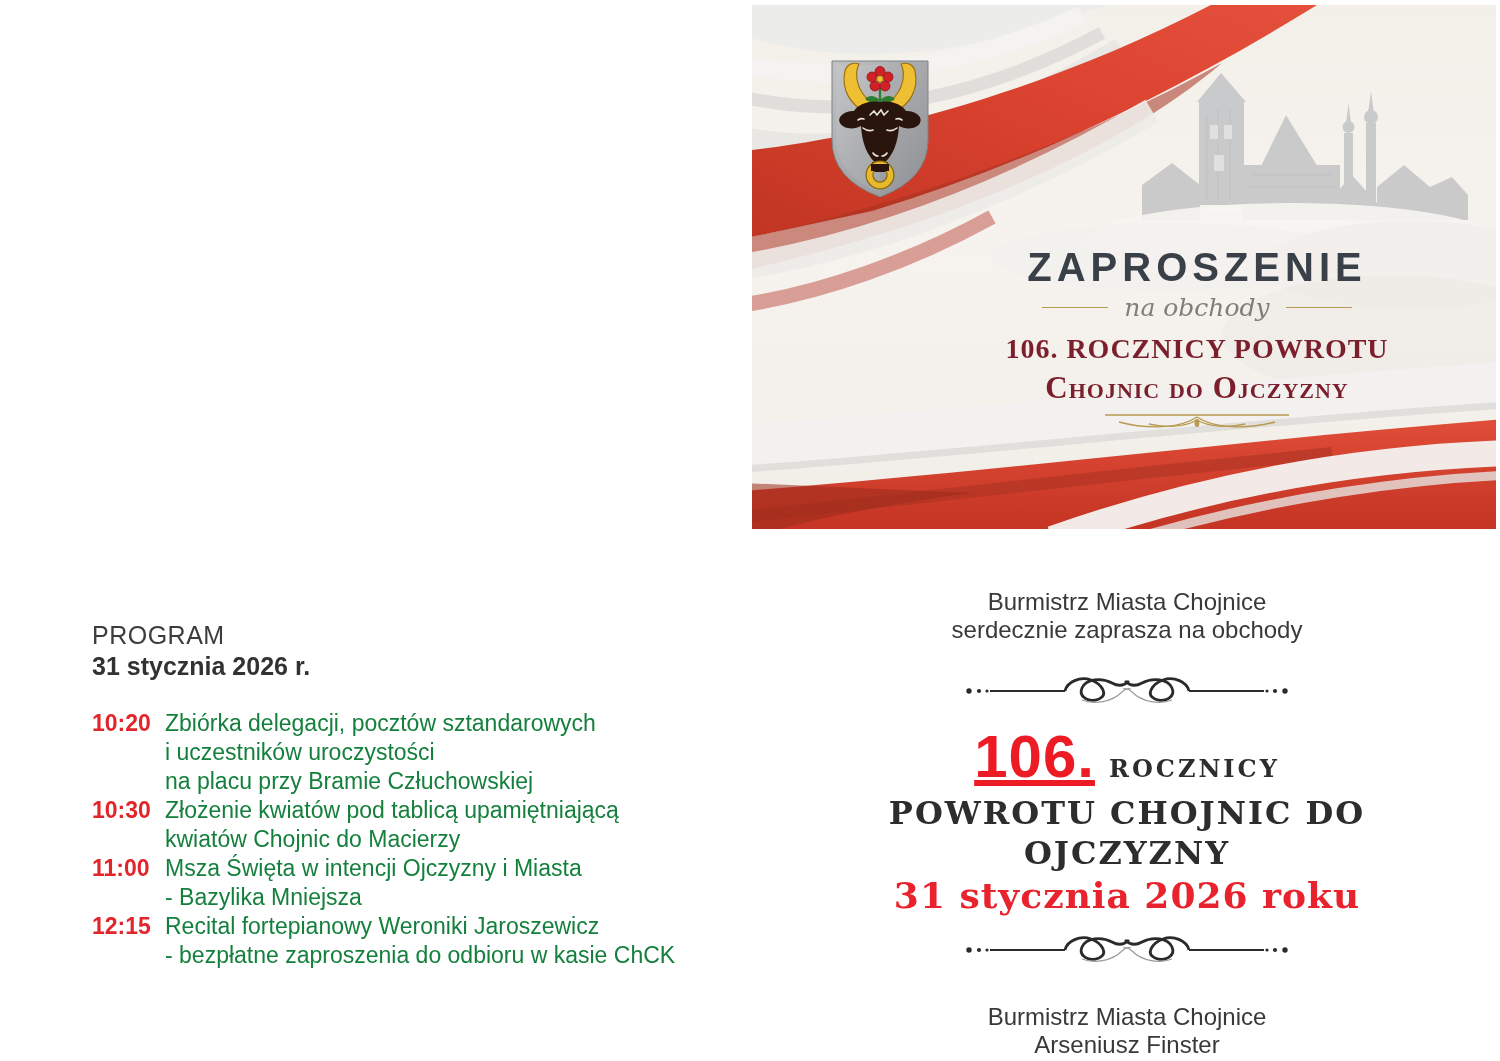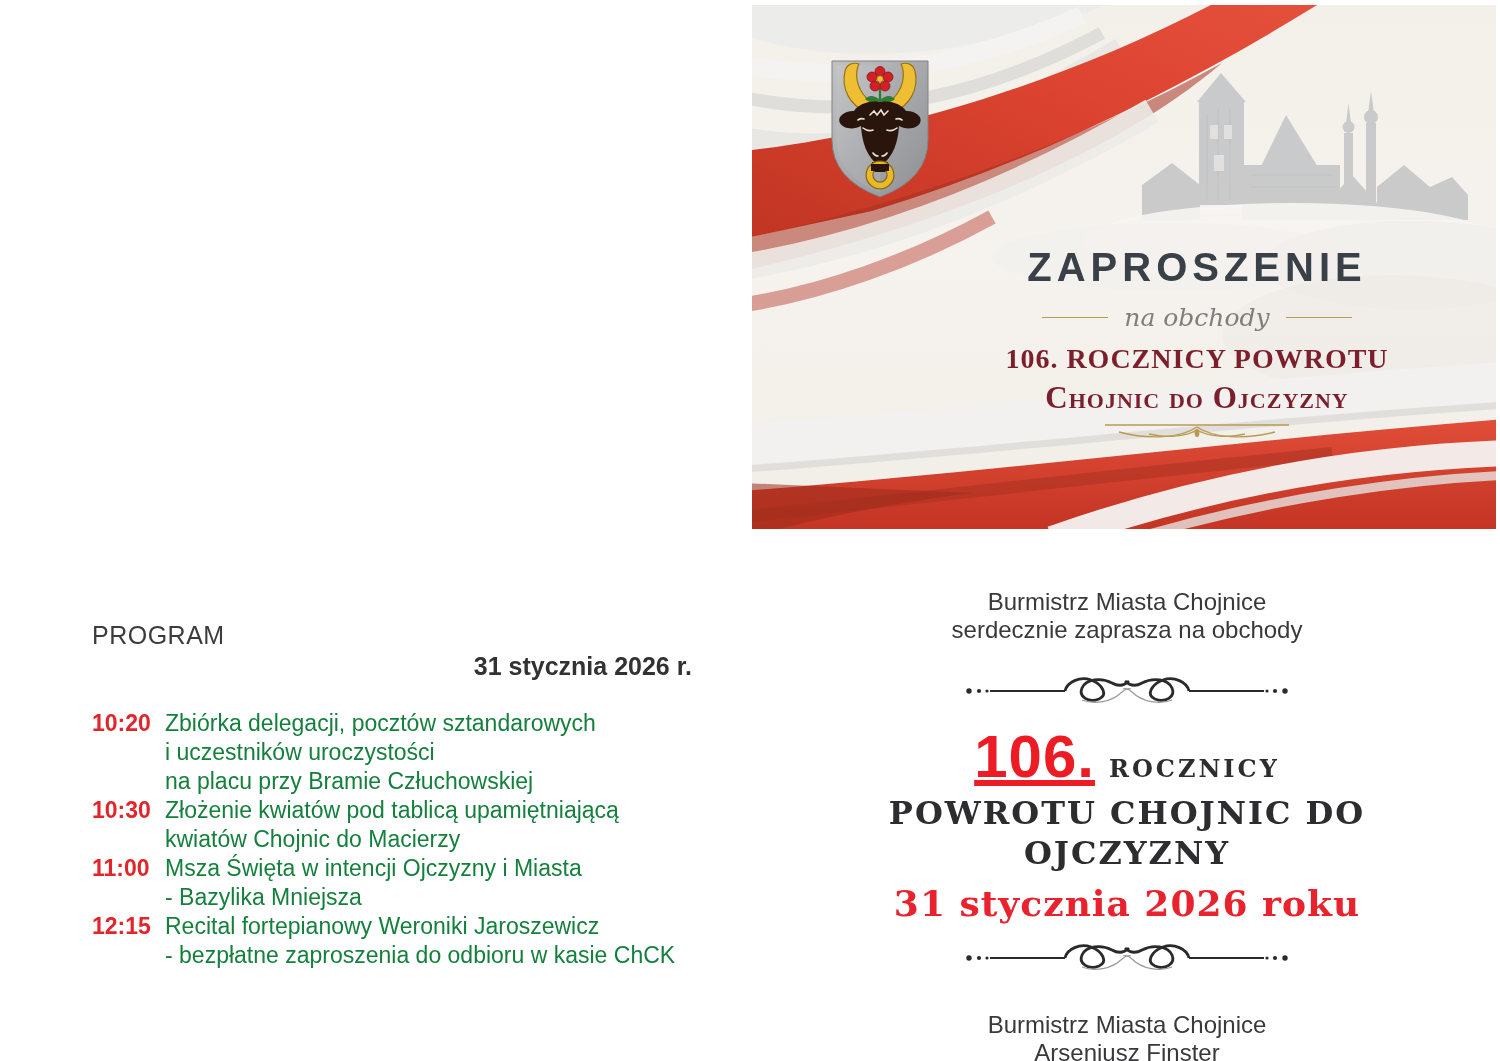--- a/index.html
+++ b/index.html
@@ -4,49 +4,49 @@
 <style>
   html,body{margin:0;padding:0;background:#ffffff;}
   body{width:1500px;height:1061px;position:relative;overflow:hidden;
        font-family:"Liberation Sans", sans-serif;color:#3a3a3c;}
 
   
   .card{position:absolute;left:752px;top:5px;width:744px;height:524px;overflow:hidden;}
   .card svg.card-art{position:absolute;left:0;top:0;}
   .card-text{position:absolute;left:146px;top:240px;width:598px;text-align:center;}
   .card-title{font-size:40px;font-weight:bold;letter-spacing:5px;color:#3a4048;line-height:44px;}
-  .card-subtitle-row{display:flex;align-items:center;justify-content:center;gap:16px;margin-top:13px;height:30px;}
+  .card-subtitle-row{display:flex;align-items:center;justify-content:center;gap:16px;margin-top:3px;height:30px;}
   .rule-gold{display:inline-block;width:66px;height:1px;background:#b99a52;}
   .card-subtitle{font-family:"DejaVu Serif", serif;font-style:italic;font-size:25px;color:#807e7c;}
   .card-heading{font-family:"Liberation Serif", serif;font-weight:bold;color:#7c1f2c;
                 font-size:28px;line-height:39px;letter-spacing:1px;margin-top:7px;}
   .card-heading .sc{font-variant:small-caps;font-size:31px;letter-spacing:1px;}
   .card-ornament{margin-top:0px;}
 
   
   .program{position:absolute;left:92px;top:620px;width:600px;}
   .program-title{font-size:25px;line-height:31px;color:#3c3c3d;letter-spacing:0.5px;}
-  .program-date{font-size:25px;line-height:31px;font-weight:bold;color:#323233;text-align:right;}
+  .program-date{font-size:25px;line-height:31px;font-weight:bold;color:#323233;}
   .program-list{margin-top:27px;}
   .program-row{display:grid;grid-template-columns:73px 1fr;}
   .program-time{font-weight:bold;color:#e2252b;font-size:23px;line-height:29px;}
   .program-lines{font-size:23px;line-height:29px;color:#15803d;}
 
   
   .invite{position:absolute;left:780px;top:588px;width:694px;text-align:center;}
   .invite-intro{font-size:24px;line-height:28px;color:#39393b;}
   .flourish{margin-top:28px;}
   .flourish2{margin-top:14px;}
   .invite-heading1{margin-top:10px;display:flex;justify-content:center;align-items:baseline;gap:14px;}
   .invite-number{font-size:60px;font-weight:bold;color:#ed1c24;letter-spacing:1px;text-decoration:underline;}
   .slab{font-family:"DejaVu Serif", serif;font-weight:bold;color:#2d2d2f;}
   .invite-heading-rest{font-size:24px;letter-spacing:3px;}
   .invite-heading2{font-size:32px;letter-spacing:2px;line-height:40px;margin-top:2px;}
   .invite-date{font-family:"DejaVu Serif", serif;font-weight:bold;color:#e8232e;
-               font-size:36px;line-height:44px;margin-top:8px;letter-spacing:1px;}
+               font-size:36px;line-height:44px;letter-spacing:1px;}
   .invite-signature{margin-top:32px;font-size:24px;line-height:28px;color:#39393b;}
 </style>
 </head>
 <body>
 
 <div class="card">
 
   <svg class="card-art" width="744" height="524" viewBox="0 0 744 524">
     <defs>
       <linearGradient id="paper" x1="0" y1="0" x2="0" y2="1">

